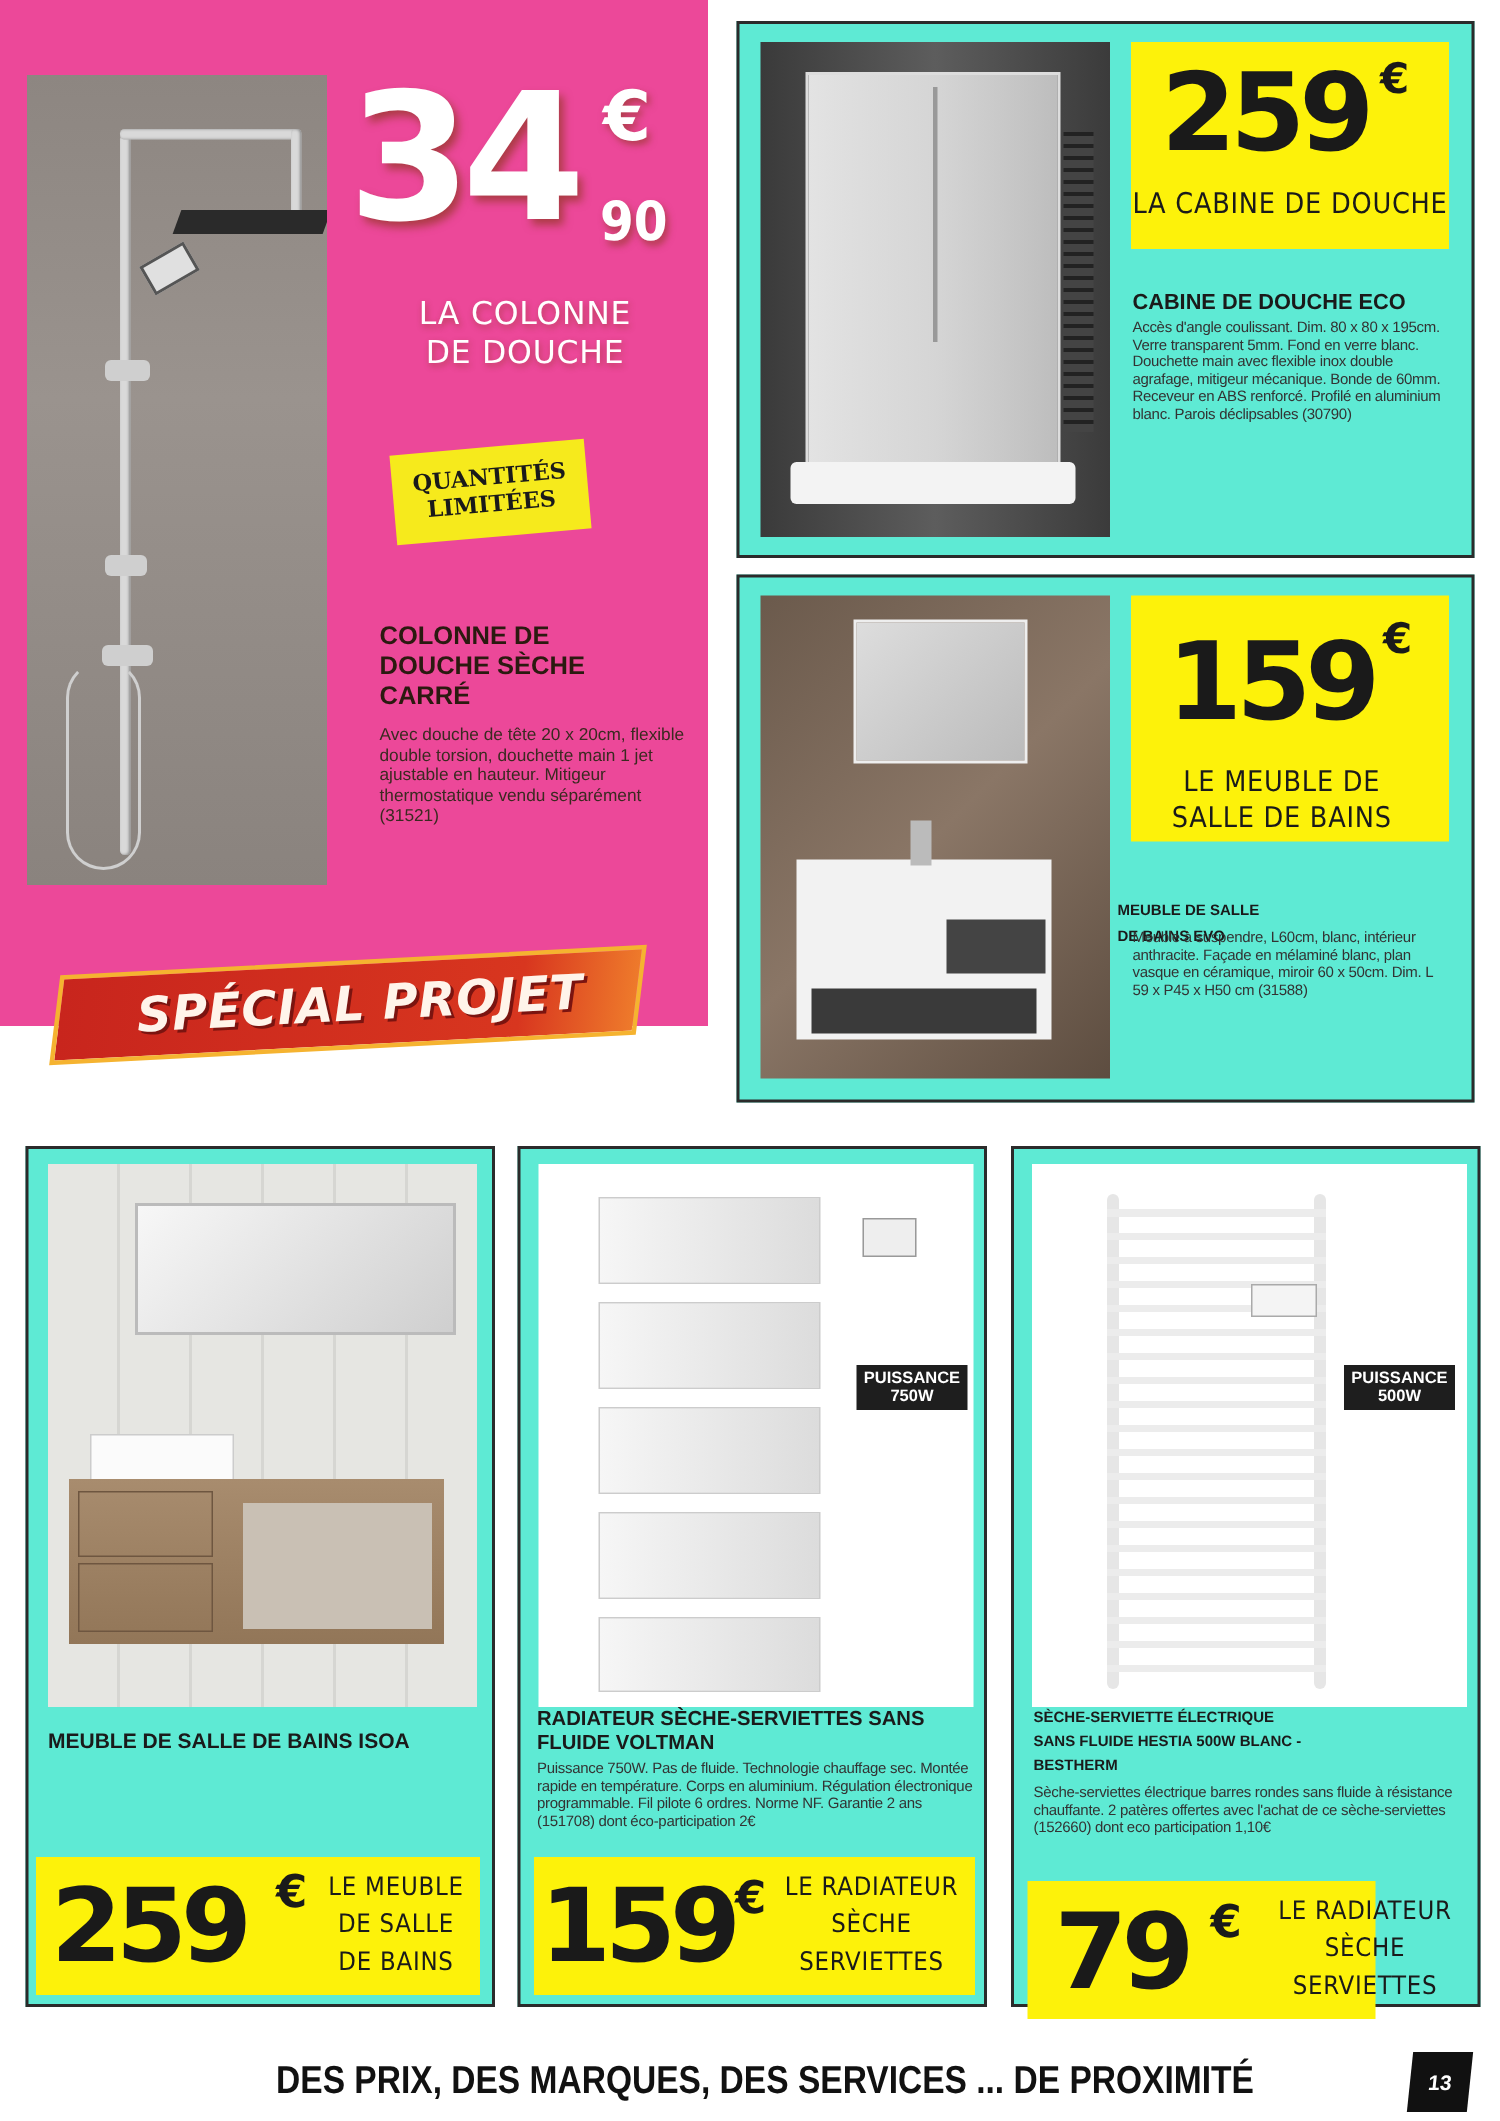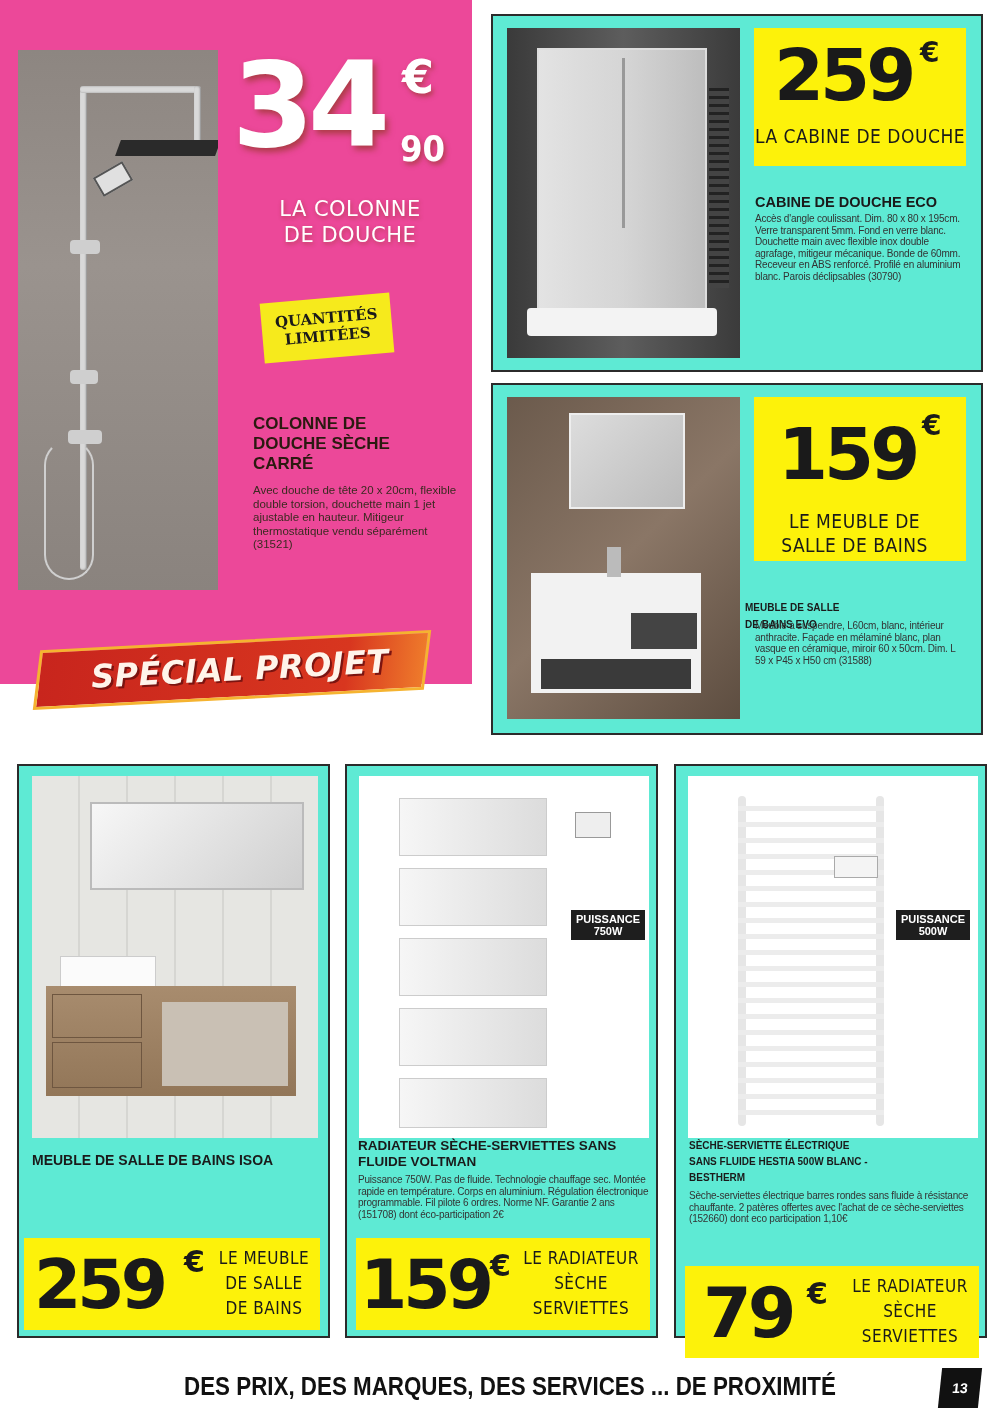--- a/index.html
+++ b/index.html
@@ -203,21 +203,21 @@
   <div class="power-badge" style="left:220px;top:144px;width:74px;">
     <div>PUISSANCE</div>
     <div>500W</div>
   </div>
   <div class="ptitle" style="left:13px;top:372px;width:296px;font-size:10px;line-height:16px;">
     <div>SÈCHE-SERVIETTE ÉLECTRIQUE</div>
     <div>SANS FLUIDE HESTIA 500W BLANC -</div>
     <div>BESTHERM</div>
   </div>
   <div class="pdesc" style="left:13px;top:424px;width:292px;">Sèche-serviettes électrique barres rondes sans fluide à résistance chauffante. 2 patères offertes avec l'achat de ce sèche-serviettes (152660) dont eco participation 1,10€</div>
-  <div class="ybox" style="left:9px;top:500px;width:294px;height:92px;">
+  <div class="ybox" style="left:9px;top:488px;width:232px;height:92px;">
     <span class="bigprice" style="left:18px;top:4px;font-size:70px;line-height:86px;">79</span>
     <span class="euro" style="left:122px;top:10px;font-size:30px;">€</span>
     <div class="hand" style="left:160px;top:8px;width:130px;font-size:17px;line-height:25px;">
       <div>LE RADIATEUR</div>
       <div>SÈCHE</div>
       <div>SERVIETTES</div>
     </div>
   </div>
 </section>
 

